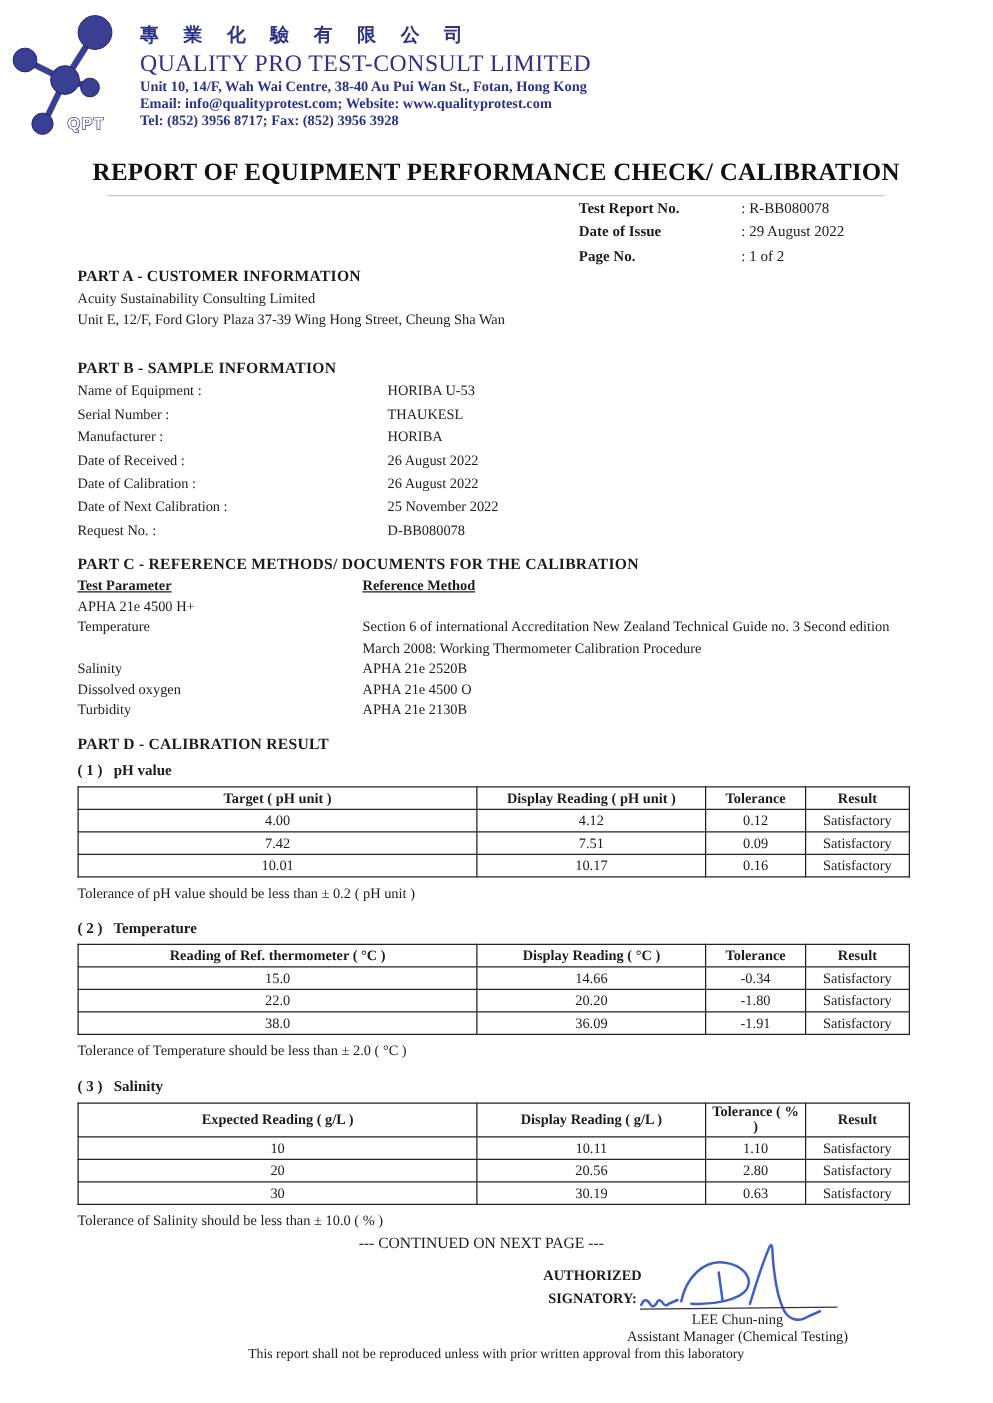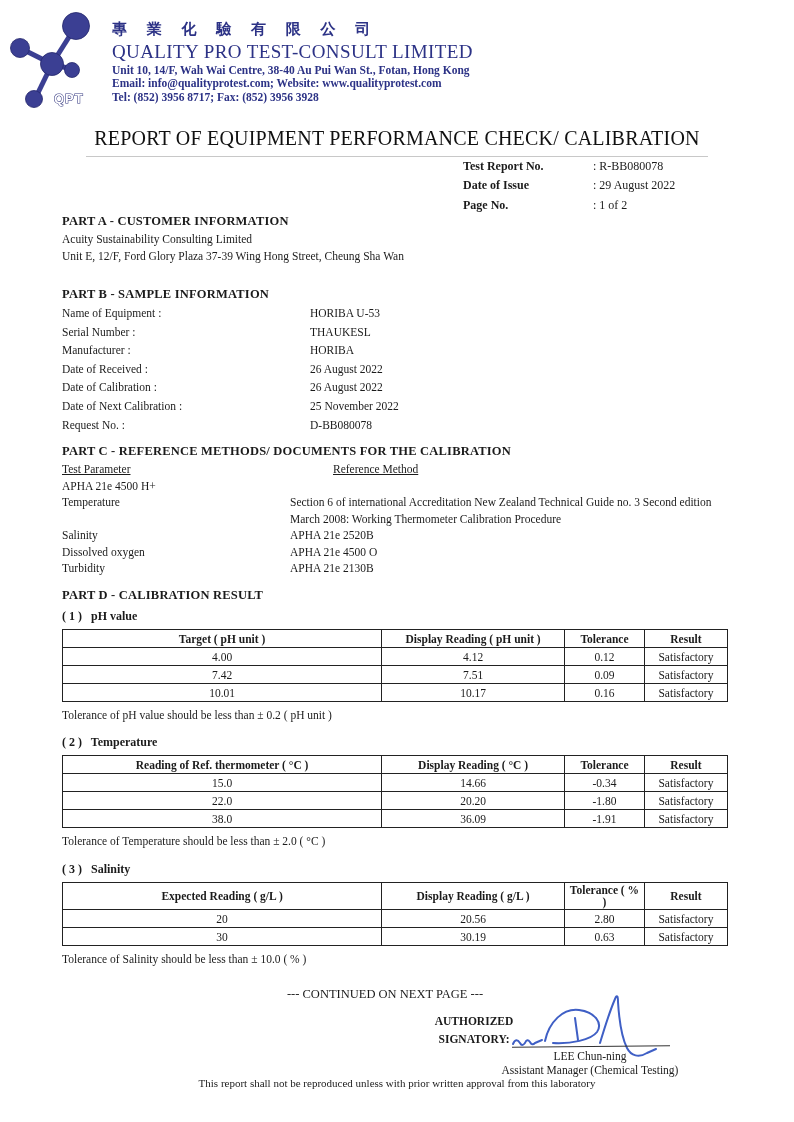--- a/index.html
+++ b/index.html
@@ -22,40 +22,40 @@
     overflow:hidden;
   }
   
   .logo{position:absolute;left:6px;top:6px;width:98px;height:104px;}
   .header-text{position:absolute;left:112px;top:20px;}
   .cn{font-size:15px;letter-spacing:8px;color:var(--brand);line-height:19px;font-weight:bold;}
   .en{font-size:19px;color:var(--brand);line-height:25px;letter-spacing:0.4px;}
   .addr{font-size:11.5px;font-weight:bold;color:var(--brand);line-height:13.4px;white-space:pre-wrap;}
   
   .title{position:absolute;top:127px;left:0;width:100%;text-align:center;
-    font-size:20px;font-weight:normal;color:#101010;letter-spacing:0.2px;}
+    font-size:20px;font-weight:bold;color:#101010;letter-spacing:0.2px;}
   .title-underline{position:absolute;top:156px;left:86px;width:622px;height:0;
     border-top:1px solid #c8c8c8;}
   
   .report-info{position:absolute;left:463px;top:157px;font-size:12px;}
   .ri-row{display:flex;line-height:19.3px;}
   .ri-label{font-weight:bold;width:130px;}
   .ri-value{white-space:pre-wrap;}
   
   .part-heading{position:absolute;left:62px;font-size:12.5px;font-weight:bold;letter-spacing:0.2px;}
   
   .pa-lines{position:absolute;left:62px;top:231px;font-size:11.5px;line-height:17px;}
   .pa-line{white-space:pre-wrap;}
   
   .pb-rows{position:absolute;left:62px;top:304px;font-size:11.5px;}
   .pb-row{display:flex;line-height:18.6px;}
   .pb-label{width:248px;}
   
   .pc-block{position:absolute;left:62px;top:461px;width:668px;font-size:11.5px;}
-  .pc-head{display:flex;font-weight:normal;line-height:16.5px;gap:43px;}
+  .pc-head{display:flex;font-weight:bold;line-height:16.5px;}
   .pc-head span{text-decoration:underline;}
   .pc-col1{width:228px;flex:none;}
   .pc-col2{flex:1;}
   .pc-row{display:flex;line-height:16.5px;align-items:flex-start;}
   
   .d-sec{position:absolute;left:62px;width:666px;}
   .d-label{font-size:12px;font-weight:bold;line-height:16px;white-space:pre-wrap;}
   .cal-table{width:666px;border-collapse:collapse;margin-top:5px;table-layout:fixed;}
   .cal-table col.c1{width:48%;}
   .cal-table col.c2{width:27.5%;}
@@ -317,20 +317,26 @@
       <thead>
         <tr>
           <th>Expected Reading ( g/L )</th>
           <th>Display Reading ( g/L )</th>
           <th>Tolerance ( % )</th>
           <th>Result</th>
         </tr>
       </thead>
       <tbody>
 
+          <tr>
+            <td>10</td>
+            <td>10.11</td>
+            <td>1.10</td>
+            <td>Satisfactory</td>
+          </tr>
 
           <tr>
             <td>20</td>
             <td>20.56</td>
             <td>2.80</td>
             <td>Satisfactory</td>
           </tr>
 
           <tr>
             <td>30</td>

